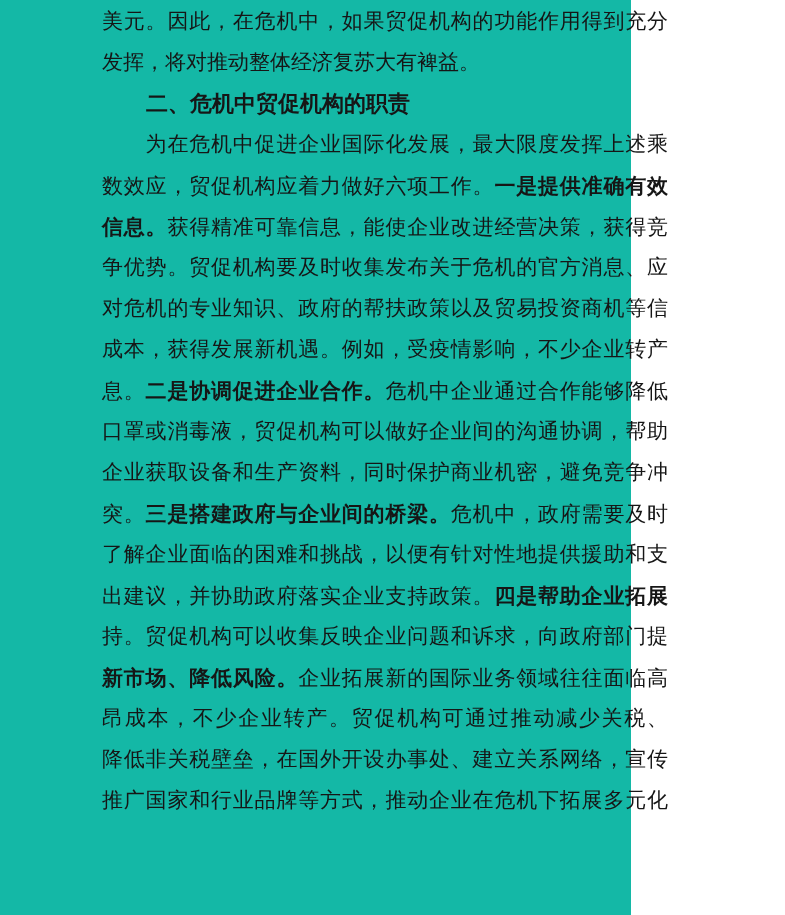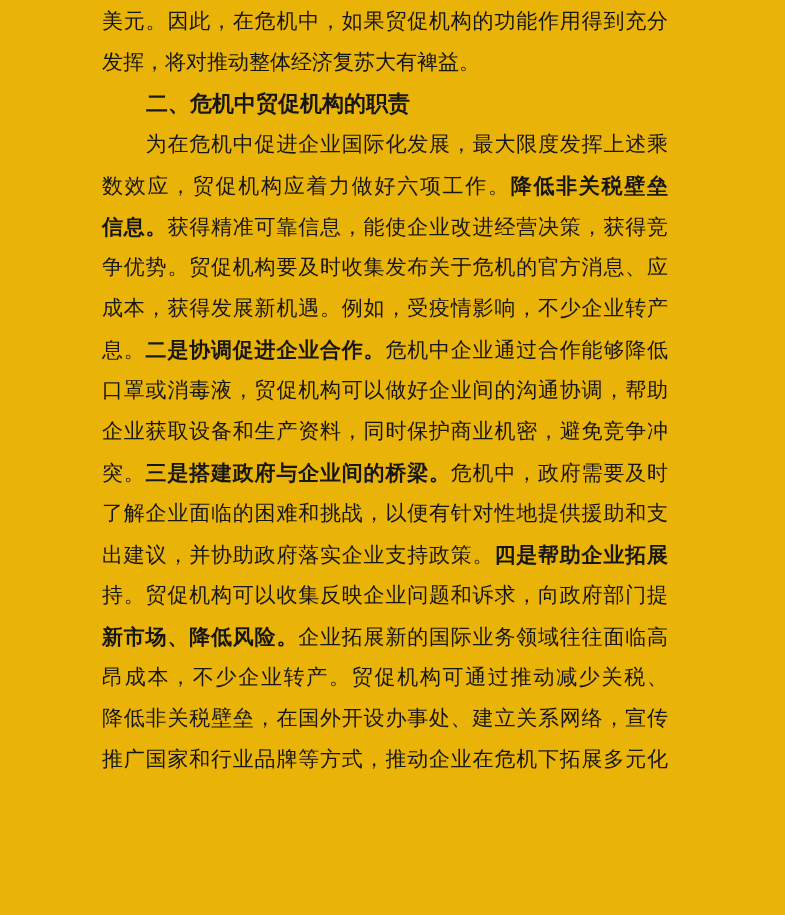--- a/index.html
+++ b/index.html
@@ -5,23 +5,23 @@
   * { margin: 0; padding: 0; box-sizing: border-box; }
   html, body { width: 785px; height: 915px; }
   body {
     background: #ffffff;
     color: #161616;
     font-family: "Liberation Serif", "DejaVu Serif", serif;
     overflow: hidden;
   }
   .page {
     position: relative;
-    width: 785px;
+    width: 631px;
     height: 915px;
-    background: #eab308;
+    background: #14b8a6;
   }
   .text-block {
     position: absolute;
     left: 102px;
     top: 1px;
     width: 566px;
   }
   .line {
     height: 41px;
     line-height: 41px;
@@ -47,23 +47,24 @@
 </style>
 </head>
 <body>
 
 <div class="page">
   <div class="text-block">
       <div class="line fill"><span class="run">美元。因此，在危机中，如果贸促机构的功能作用得到充分</span></div>
       <div class="line"><span class="run">发挥，将对推动整体经济复苏大有裨益。</span></div>
       <div class="line heading"><span class="run bold">　　二、危机中贸促机构的职责</span></div>
       <div class="line fill"><span class="run">　　为在危机中促进企业国际化发展，最大限度发挥上述乘</span></div>
-      <div class="line fill"><span class="run">数效应，贸促机构应着力做好六项工作。</span><span class="run bold">降低非关税壁垒</span></div>
+      <div class="line fill"><span class="run">数效应，贸促机构应着力做好六项工作。</span><span class="run bold">一是提供准确有效</span></div>
       <div class="line fill"><span class="run bold">信息。</span><span class="run">获得精准可靠信息，能使企业改进经营决策，获得竞</span></div>
       <div class="line fill"><span class="run">争优势。贸促机构要及时收集发布关于危机的官方消息、应</span></div>
+      <div class="line fill"><span class="run">对危机的专业知识、政府的帮扶政策以及贸易投资商机等信</span></div>
       <div class="line fill"><span class="run">成本，获得发展新机遇。例如，受疫情影响，不少企业转产</span></div>
       <div class="line fill"><span class="run">息。</span><span class="run bold">二是协调促进企业合作。</span><span class="run">危机中企业通过合作能够降低</span></div>
       <div class="line fill"><span class="run">口罩或消毒液，贸促机构可以做好企业间的沟通协调，帮助</span></div>
       <div class="line fill"><span class="run">企业获取设备和生产资料，同时保护商业机密，避免竞争冲</span></div>
       <div class="line fill"><span class="run">突。</span><span class="run bold">三是搭建政府与企业间的桥梁。</span><span class="run">危机中，政府需要及时</span></div>
       <div class="line fill"><span class="run">了解企业面临的困难和挑战，以便有针对性地提供援助和支</span></div>
       <div class="line fill"><span class="run">出建议，并协助政府落实企业支持政策。</span><span class="run bold">四是帮助企业拓展</span></div>
       <div class="line fill"><span class="run">持。贸促机构可以收集反映企业问题和诉求，向政府部门提</span></div>
       <div class="line fill"><span class="run bold">新市场、降低风险。</span><span class="run">企业拓展新的国际业务领域往往面临高</span></div>
       <div class="line fill"><span class="run">昂成本，不少企业转产。贸促机构可通过推动减少关税、</span></div>

